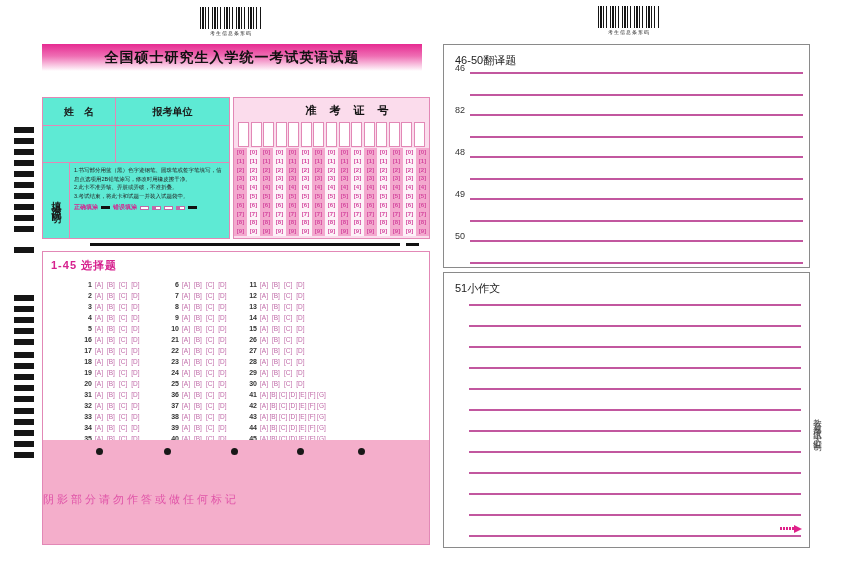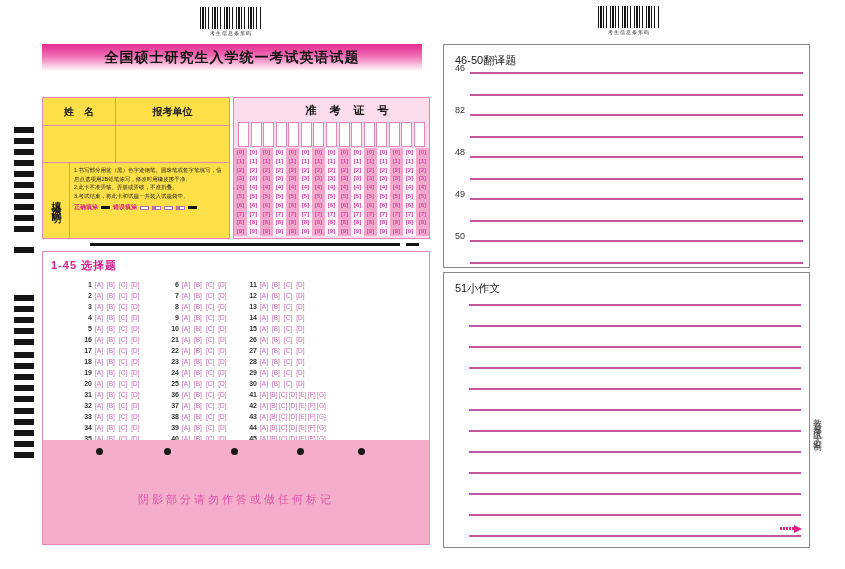--- a/index.html
+++ b/index.html
@@ -12,21 +12,21 @@
   .barcode-label{font-size:5px;color:#222;text-align:center;margin-top:1px;letter-spacing:1px;}
 
   
   .title-bar{left:42px;top:44px;width:380px;height:27px;
              background:linear-gradient(180deg,#e62a91 0%,#ef6fb4 45%,#fde9f4 92%,#ffffff 100%);
              display:flex;align-items:center;justify-content:center;}
   .title-bar span{font-size:14px;font-weight:bold;color:#111;letter-spacing:1px;}
   .subtitle{left:42px;top:73px;width:380px;text-align:center;font-size:15px;font-weight:bold;letter-spacing:10px;color:#111;}
 
   
-  .info-box{left:42px;top:97px;width:186px;height:140px;border:1px solid #e288b6;background:#fde047;}
+  .info-box{left:42px;top:97px;width:186px;height:140px;border:1px solid #e288b6;background:#5eead4;}
   .info-head{display:flex;height:27px;border-bottom:1px solid #e288b6;}
   .info-head .cell{display:flex;align-items:center;justify-content:center;font-size:10px;font-weight:bold;}
   .cell-name{width:39%;border-right:1px solid #e288b6;}
   .cell-unit{width:61%;}
   .info-blank{display:flex;height:36px;border-bottom:1px solid #e288b6;}
   .blank-name{width:39%;border-right:1px solid #e288b6;}
   .blank-unit{width:61%;}
   .info-instr{display:flex;height:75px;}
   .instr-side{width:26px;border-right:1px solid #e288b6;display:flex;align-items:center;justify-content:center;
               writing-mode:vertical-rl;font-size:10px;font-weight:bold;letter-spacing:4px;}
@@ -57,21 +57,21 @@
   
   .choices-panel{left:42px;top:251px;width:386px;height:292px;border:1px solid #e288b6;background:#fff;}
   .choices-title{position:absolute;left:8px;top:6px;font-size:11px;font-weight:bold;color:#d6218e;letter-spacing:1px;}
   .qgroup{position:absolute;}
   .qrow{height:11px;display:flex;align-items:center;}
   .qnum{width:16px;text-align:right;font-size:7px;color:#333;font-weight:bold;margin-right:3px;}
   .opt{font-size:6.5px;color:#c06aa8;margin-right:4px;letter-spacing:0;}
   .opt.tight{margin-right:1.5px;}
   .shade{position:absolute;left:0;right:0;bottom:0;top:188px;background:#f4aecb;}
   .dot{position:absolute;width:7px;height:7px;border-radius:50%;background:#181818;}
-  .shade-note{position:absolute;left:0;right:0;top:52px;text-align:center;
+  .shade-note{position:absolute;left:0;right:0;top:52px;
               font-size:11px;letter-spacing:3px;color:#e054a8;}
 
   
   .trans-panel{left:443px;top:44px;width:365px;height:222px;border:1px solid #8a8a8a;background:#fff;}
   .panel-title{position:absolute;left:11px;top:8px;font-size:11px;font-weight:normal;color:#222;}
   .titem-num{position:absolute;left:11px;font-size:9px;color:#333;}
   .wline{position:absolute;height:2px;background:#c2579f;}
   .essay-panel{left:443px;top:272px;width:365px;height:274px;border:1px solid #8a8a8a;background:#fff;}
   .arrow{position:absolute;right:7px;width:22px;height:7px;}
   .arrow .tail{position:absolute;left:0;top:2px;width:14px;height:3px;

